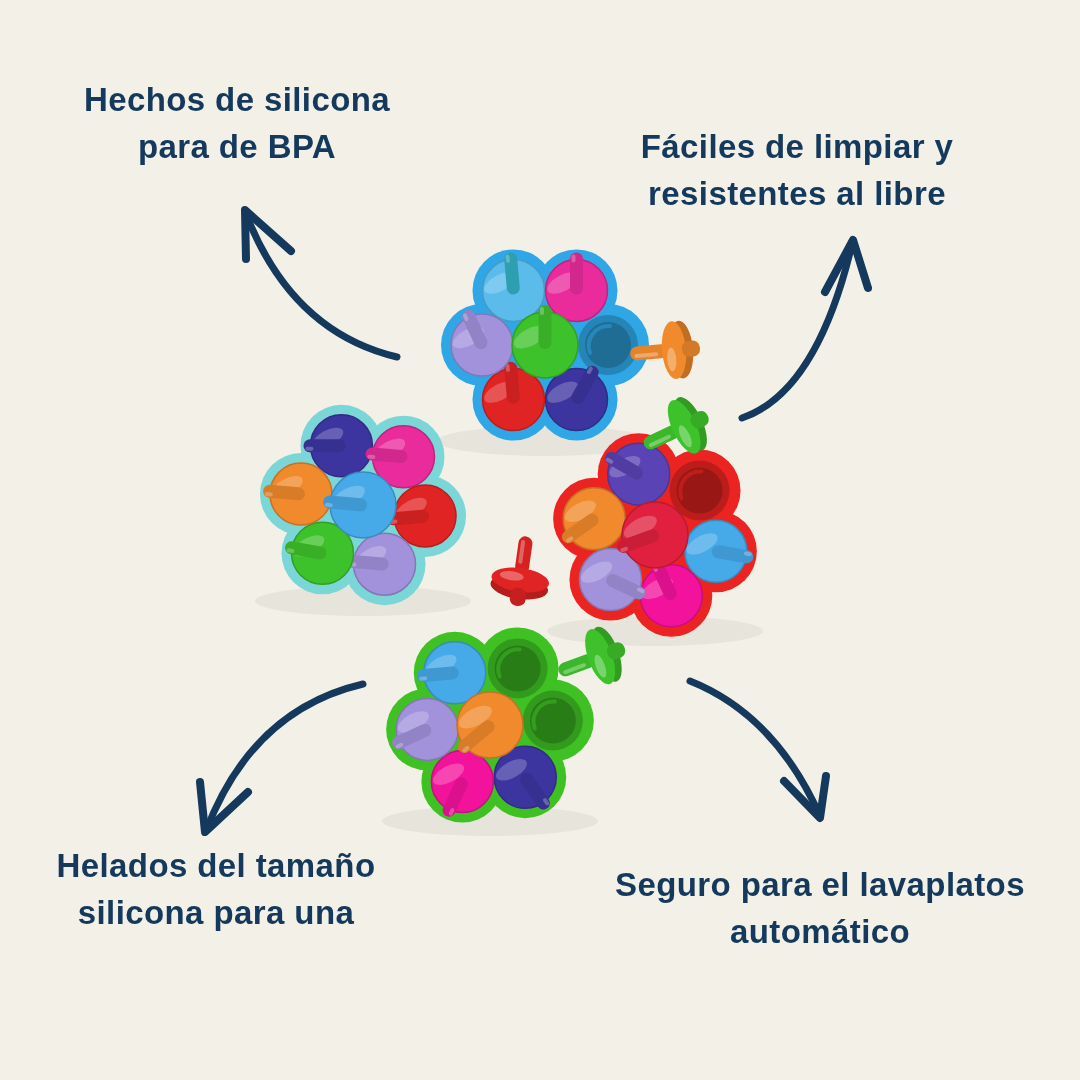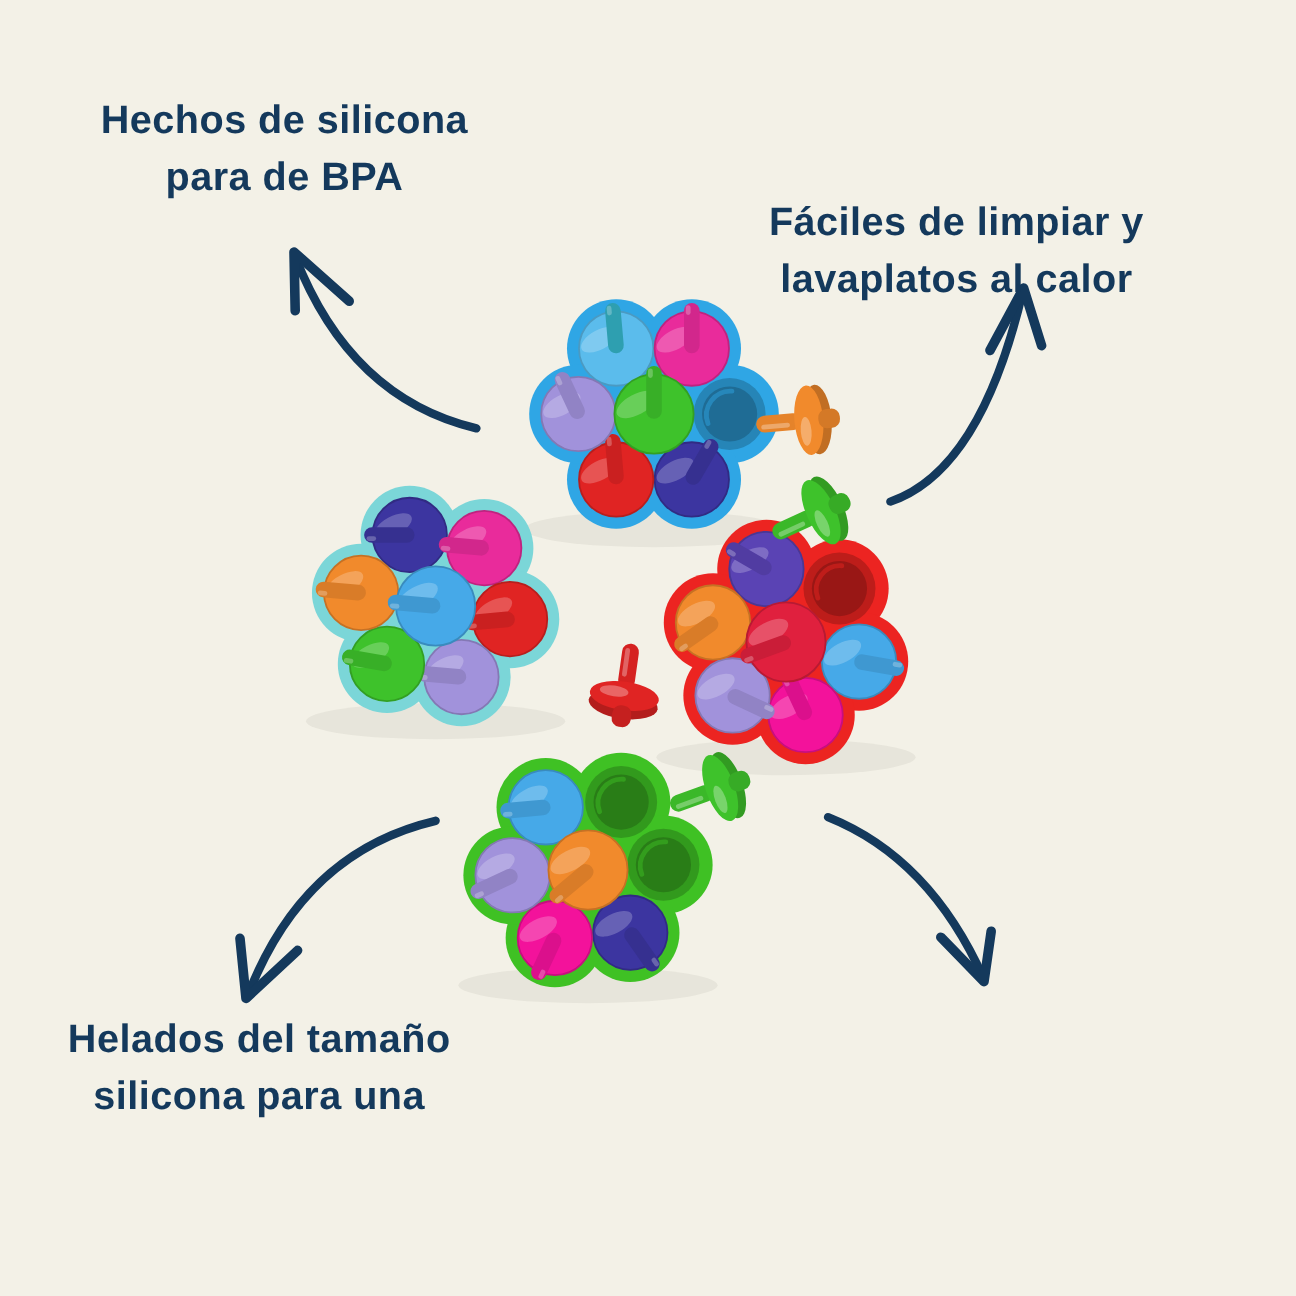--- a/index.html
+++ b/index.html
@@ -15,21 +15,21 @@
   .label {
     position:absolute;
     color: var(--ink);
     font-weight: bold;
     font-size: 33px;
     line-height: 47px;
     text-align: center;
     letter-spacing: 0.4px;
   }
   .label-tl { left:37px;  top:76px;  width:400px; }
-  .label-tr { left:577px; top:123px; width:440px;margin-top:38px; }
+  .label-tr { left:577px; top:123px; width:440px; }
   .label-bl { left:16px;  top:842px; width:400px; }
   .label-br { left:590px; top:861px; width:460px; }
   .arrow { stroke: var(--ink); fill:none; stroke-linecap:round; stroke-linejoin:round; }
   .arrow-main { stroke-width:7px; }
   .arrow-head { stroke-width:8px; }
 </style>
 </head>
 <body>
 
 <div class="canvas">
@@ -284,22 +284,26 @@
       </g>
     </svg>
 
   <div class="label label-tl">
     <div>Hechos de silicona</div>
     <div>para de BPA</div>
   </div>
 
   <div class="label label-tr">
     <div>Fáciles de limpiar y</div>
-    <div>lavaplatos al calor</div>
+    <div>resistentes al libre</div>
   </div>
 
   <div class="label label-bl">
     <div>Helados del tamaño</div>
     <div>silicona para una</div>
   </div>
 
+  <div class="label label-br">
+    <div>Seguro para el lavaplatos</div>
+    <div>automático</div>
+  </div>
 
 </div>
 
 </body></html>

